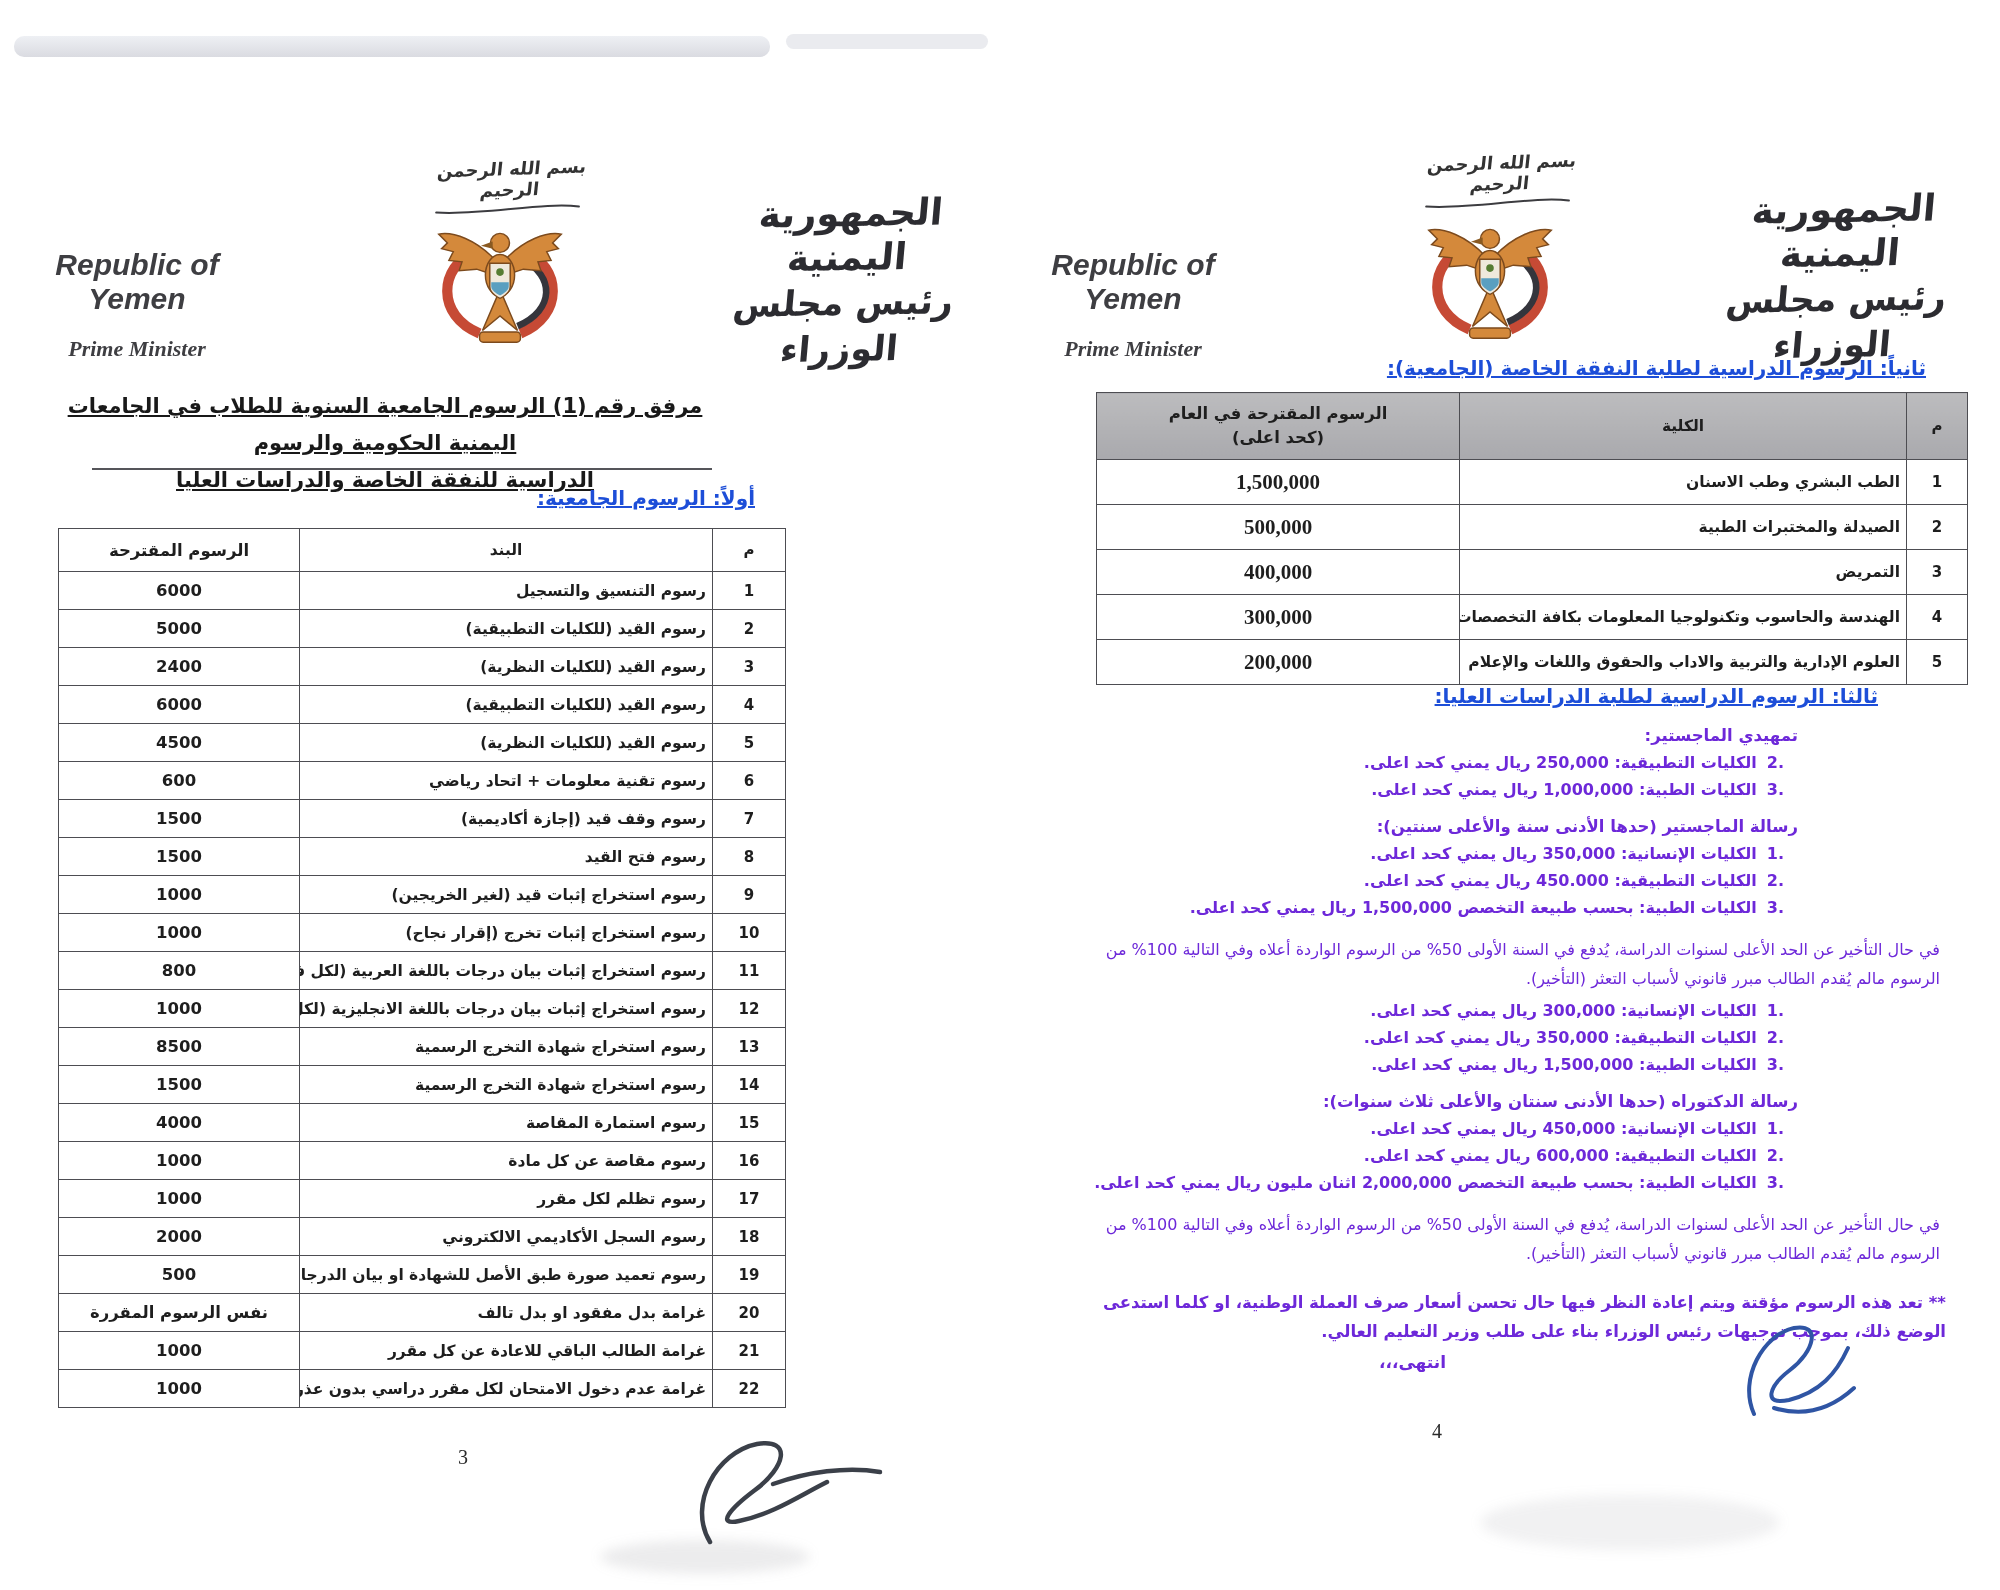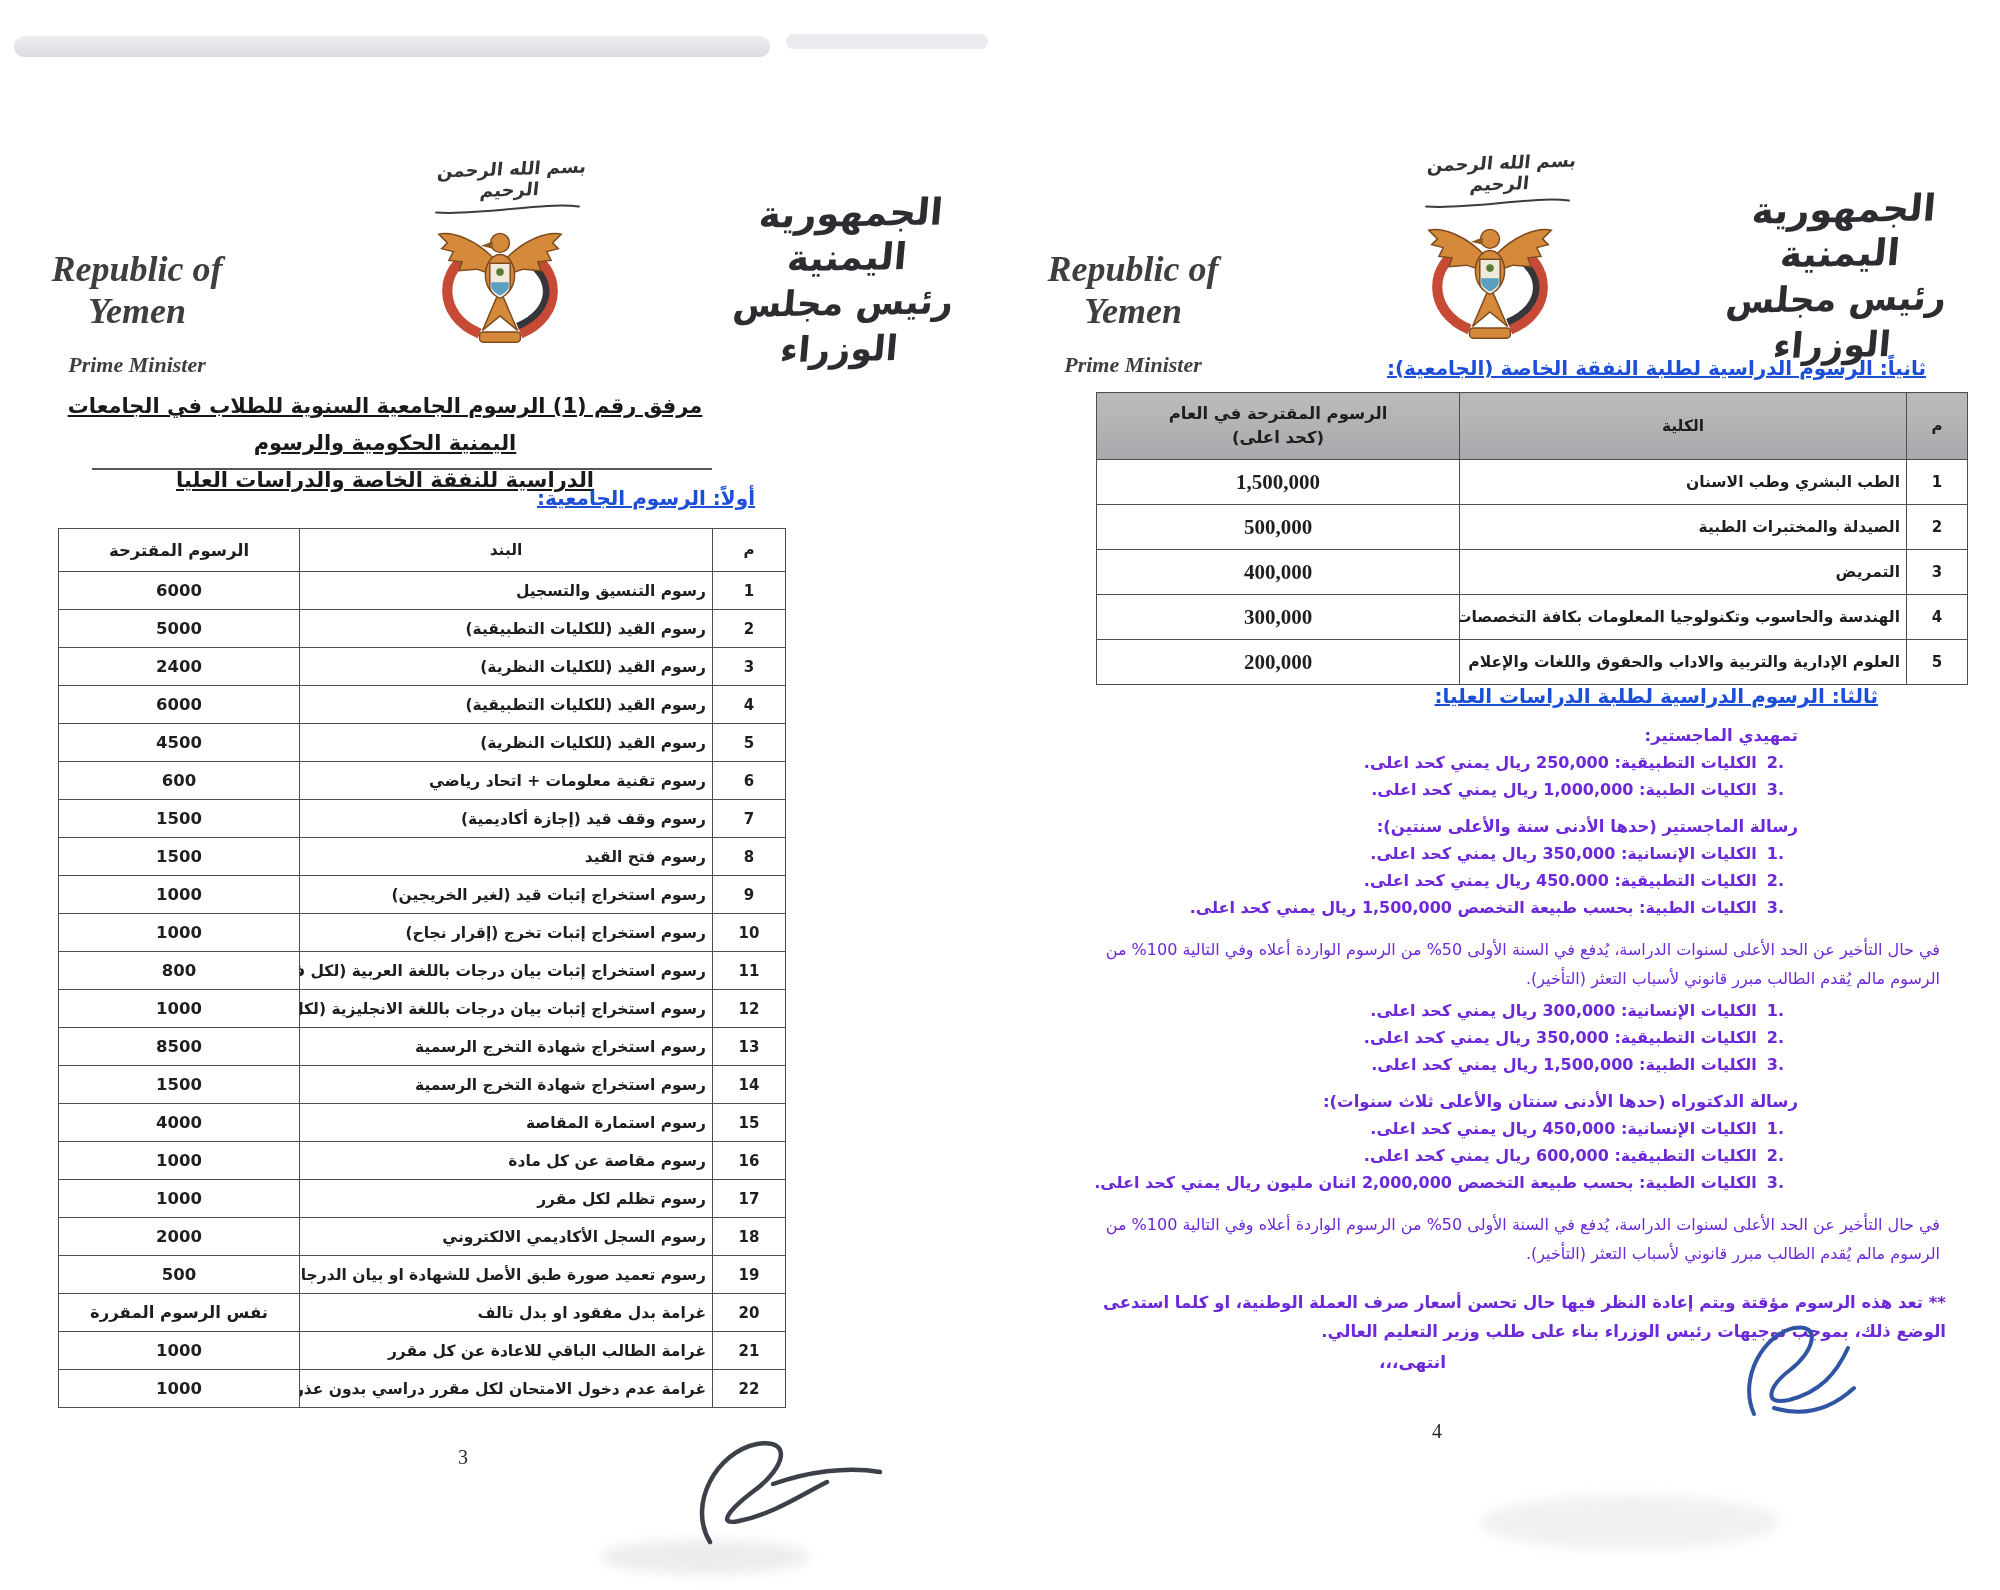--- a/index.html
+++ b/index.html
@@ -12,21 +12,21 @@
   
   .scanbar1{left:14px;top:36px;width:756px;height:21px;border-radius:10px;
     background:linear-gradient(#eef0f4,#dadbe1);}
   .scanbar2{left:786px;top:34px;width:202px;height:15px;border-radius:8px;background:#eaebef;}
   .smudge{border-radius:50%;filter:blur(6px);}
   .sm1{left:600px;top:1540px;width:210px;height:34px;background:rgba(120,120,130,.14);}
   .sm2{left:1480px;top:1495px;width:300px;height:55px;background:rgba(120,120,130,.10);}
 
   
   .eng-block{width:250px;text-align:center;color:#3e3e42;}
-  .eng-title{font-family:Liberation Serif, serif;font-style:italic;font-weight:bold;font-size:36px;}
+  .eng-title{font-family:Liberation Sans, sans-serif;font-style:italic;font-weight:bold;font-size:30px;}
   .eng-sub{font-family:"Liberation Serif", serif;font-style:italic;font-weight:bold;font-size:22px;margin-top:20px;}
   .bismillah{width:190px;text-align:center;font-weight:bold;font-size:18px;color:#333;
     transform:skewX(-8deg) rotate(-2deg);}
   .bism-swoosh{display:block;margin:2px auto 0;}
   .callig{width:300px;text-align:center;color:#2c2c31;font-weight:bold;
     transform:skewX(-6deg) rotate(-1deg);direction:rtl;}
   .callig .l1{font-size:37px;line-height:44px;}
   .callig .l2{font-size:35px;line-height:46px;}
 
   

